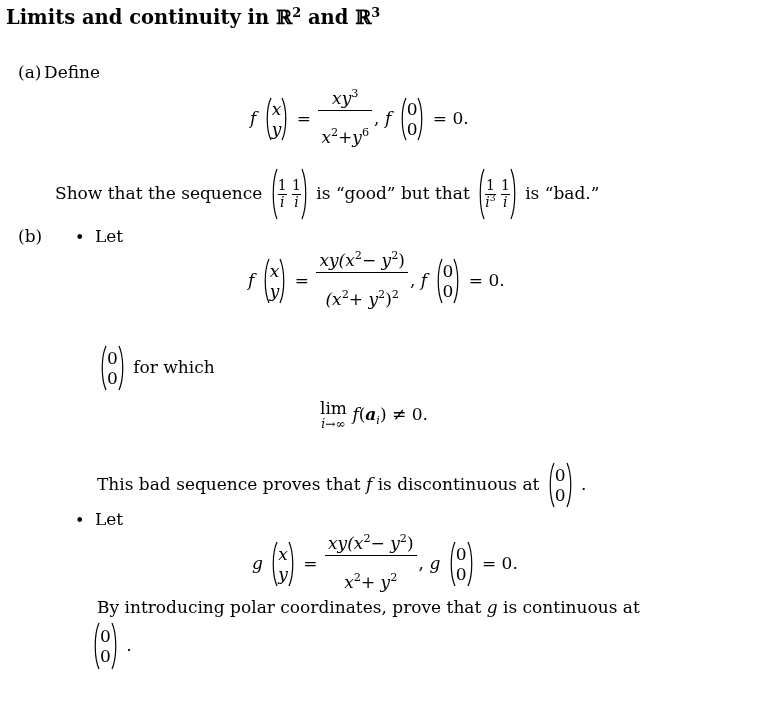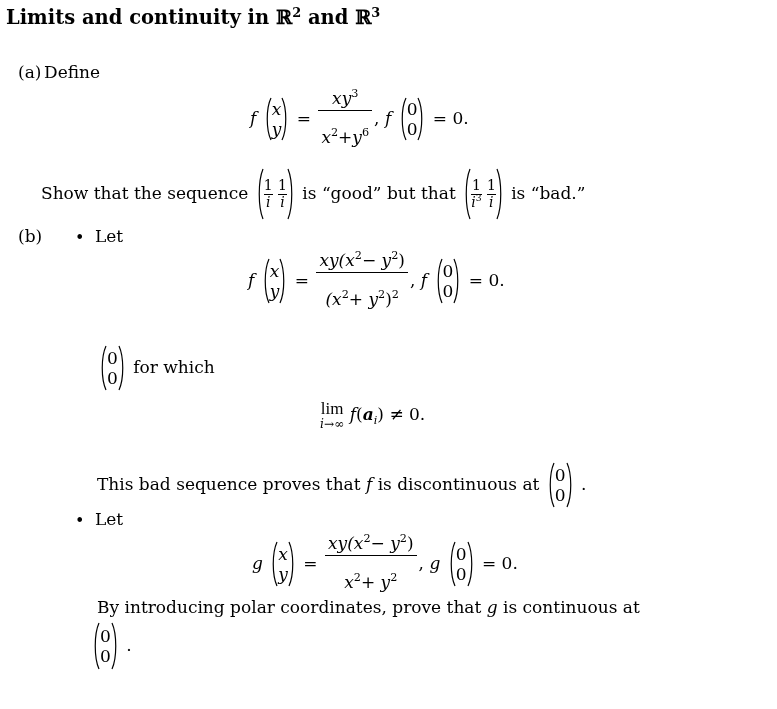--- a/index.html
+++ b/index.html
@@ -109,21 +109,21 @@
   .smallfrac > .den { display: block; }
 
   
   .limop {
     display: inline-block;
     vertical-align: middle;
     text-align: center;
     line-height: 1.05;
     font-style: normal;
   }
-  .limop > .lim { display: block; font-family: Liberation Serif, serif; }
+  .limop > .lim { display: block; }
   .limop > .sublim { display: block; font-size: 0.72em; }
 
   .eqline {
     position: absolute;
     white-space: nowrap;
   }
   .bb { font-family: "DejaVu Serif", "Liberation Serif", serif; }
 </style>
 </head>
 <body>
@@ -174,21 +174,21 @@
       </span><span class="paren">
         <svg width="9" height="44" viewBox="0 0 9 44">
             <path d="M1 1 C6 11, 6 33, 1 43" stroke="#000" stroke-width="1.2" fill="none"></path>
           </svg>
       </span>
     </span>
     <span class="mathup">=</span>
     <span class="mathup">0.</span>
   </div>
 
-  <div class="row" style="left:41px; top:168px;">
+  <div class="row" style="left:55px; top:168px;">
     <span>Show that the sequence</span>
     <span class="colvec">
       <span class="paren">
         <svg width="9" height="52" viewBox="0 0 9 52">
             <path d="M8 1 C3 13, 3 39, 8 51" stroke="#000" stroke-width="1.2" fill="none"></path>
           </svg>
       </span><span class="stack">
         <div class="smallfrac">
           <span class="num mathup">1</span>
           <span class="bar"></span>

